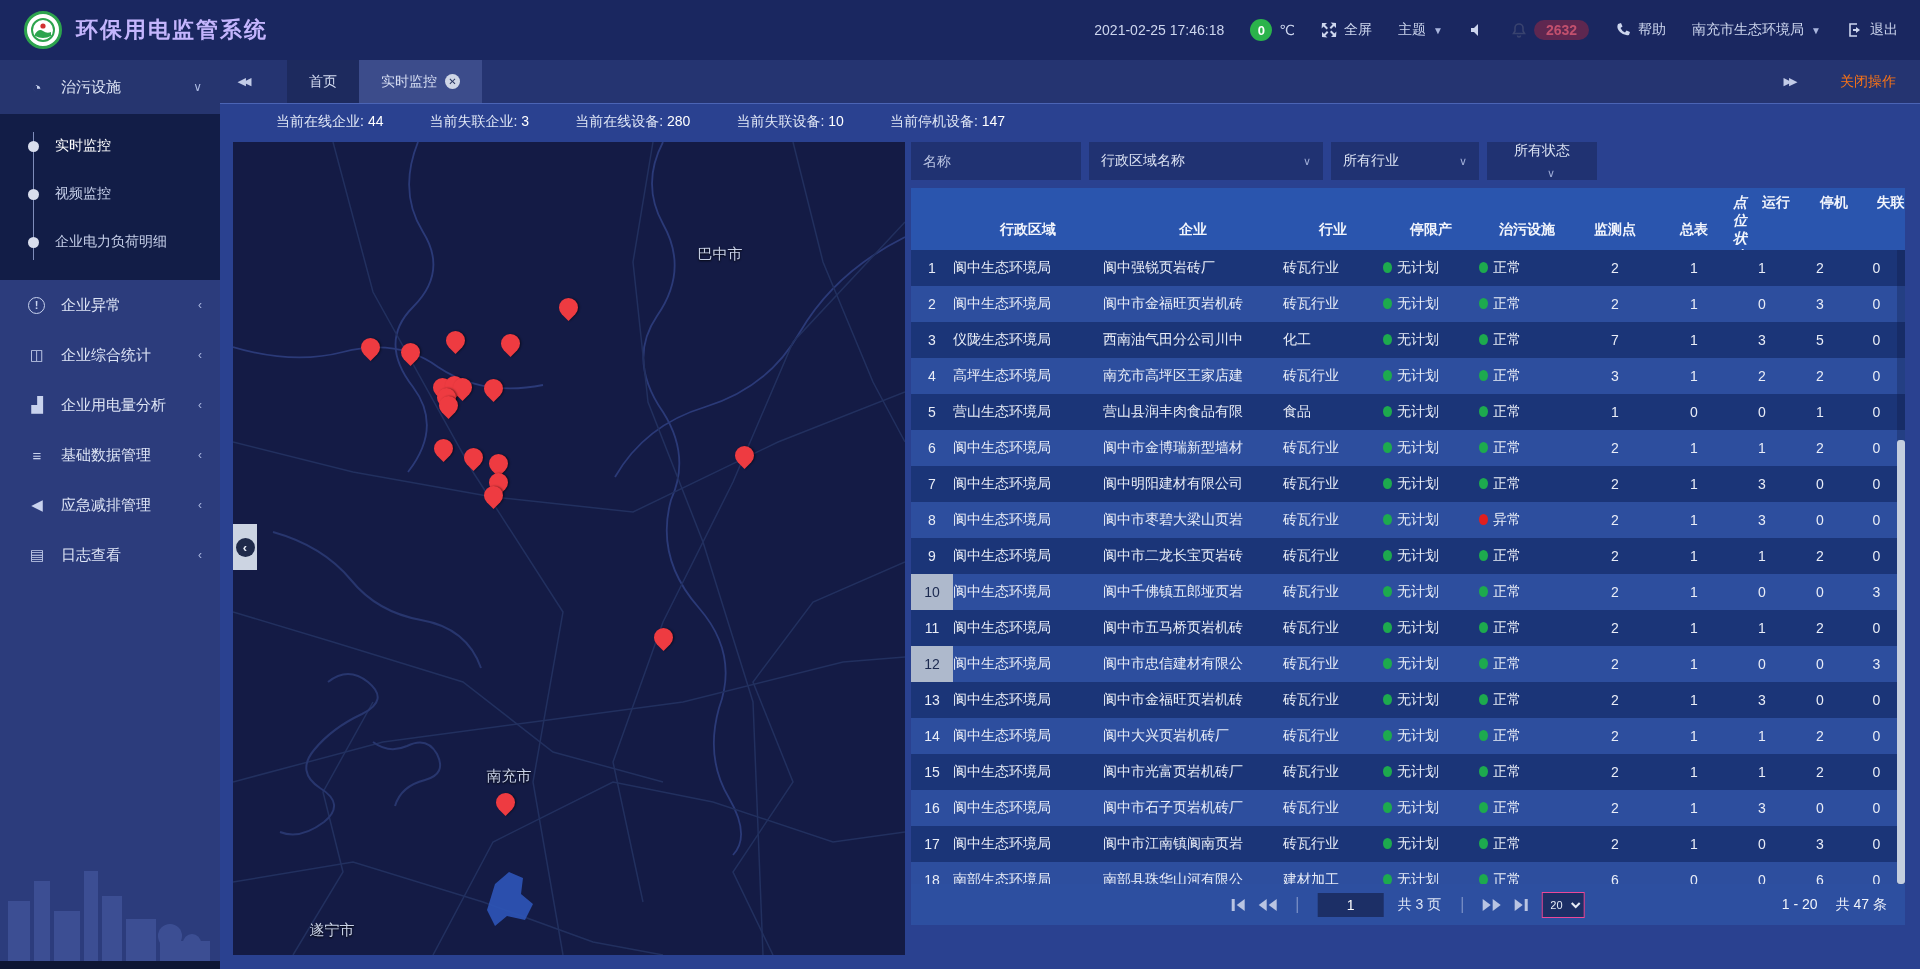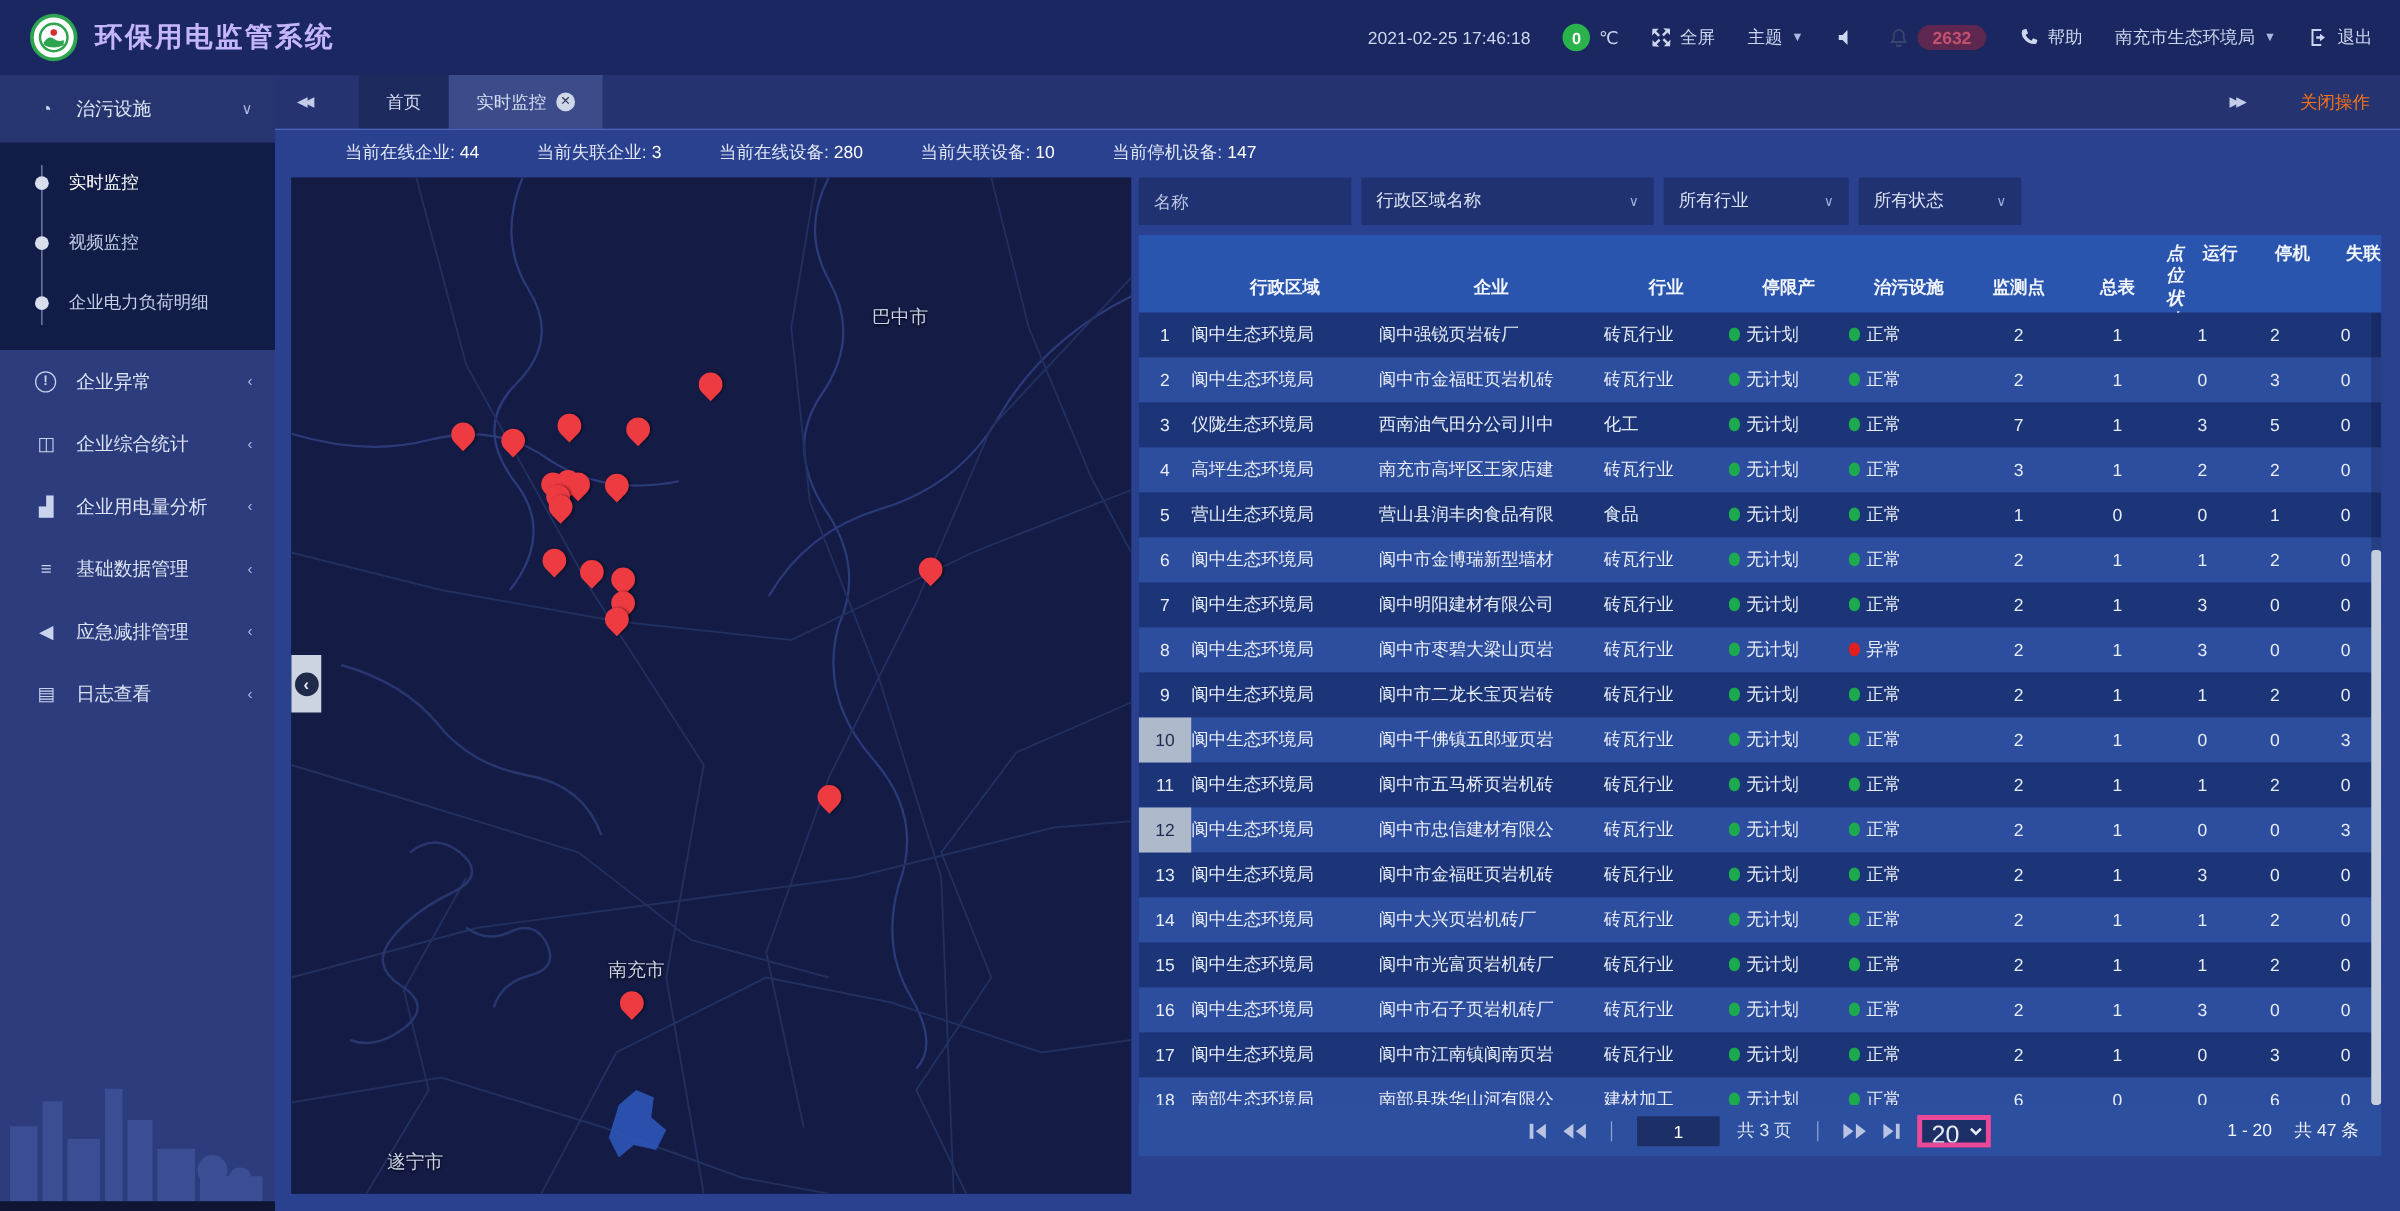--- a/index.html
+++ b/index.html
@@ -85,21 +85,21 @@
 
   
   .table-panel { flex:1; height:783px; position:relative; display:flex; flex-direction:column; }
   .filters { height:38px; flex:0 0 38px; display:flex; gap:8px; }
   .f-input { width:170px; background:#203272; border:none; color:#dbe2f3; font-size:14px; padding:0 12px;
     font-family:inherit; }
   .f-input::placeholder { color:#b9c3e1; }
   .f-select { background:#203272; color:#dbe2f3; font-size:14px; display:flex; align-items:center;
     justify-content:space-between; padding:0 12px; cursor:pointer; }
   .f-select .chev { font-size:11px; color:#9fadd6; margin-left:18px; }
-  .w-region { width:234px; } .w-industry { width:148px; } .w-status { width:130px; }
+  .w-region { width:234px; } .w-industry { width:148px; } .w-status { width:110px;flex-direction:column; }
 
   .grid-head { margin-top:8px; height:62px; flex:0 0 62px; background:#2a55ae; display:grid;
     grid-template-columns:42px 150px 180px 100px 96px 96px 80px 78px 58px 58px 55px;
     font-size:14px; font-weight:bold; color:#f2f5fc; align-items:center; }
   .gh { text-align:center; }
   .gh-group { grid-column:9 / 12; display:flex; height:100%; justify-content:space-evenly; padding:6px 0; }
   .gh-group .gtitle { font-style:italic; text-align:center; font-size:14px; }
   .gh-group .gsubs { display:grid; grid-template-columns:58px 58px 55px; }
   .gh-group .gsubs div { text-align:center; }
 
@@ -121,21 +121,21 @@
   .pager { height:41px; flex:0 0 41px; background:#2d4fa0; display:flex; align-items:center;
     padding:0 18px; font-size:14px; color:#dfe6f5; position:relative; }
   .pager-center { position:absolute; left:50%; transform:translateX(-50%); display:flex; align-items:center; gap:14px; }
   .pg-ic { display:flex; align-items:center; gap:2px; cursor:pointer; }
   .tri { width:0; height:0; border-top:6px solid transparent; border-bottom:6px solid transparent; }
   .tri.l { border-right:8px solid #b9c4e2; } .tri.r { border-left:8px solid #b9c4e2; }
   .bar { width:3px; height:12px; background:#b9c4e2; }
   .pg-div { width:1px; height:16px; background:#8fa2d0; margin:0 6px; }
   .pg-input { width:66px; height:24px; background:#1c2f66; border:none; color:#fff; text-align:center;
     font-size:14px; font-family:inherit; }
-  .pg-size { height:26px; background:#1c2f66; color:#e6ebf7; border:4px solid #ec4899; font-size:20px;
+  .pg-size { height:26px; background:#1c2f66; color:#e6ebf7; border:1px solid #ec4899; font-size:11px;
     font-family:inherit; padding:0 4px; }
   .pager-right { margin-left:auto; display:flex; gap:18px; color:#f0f3fa; }
 </style>
 </head>
 <body>
 
 <div class="app">
 
   <header class="hdr">
     <div class="brand">

